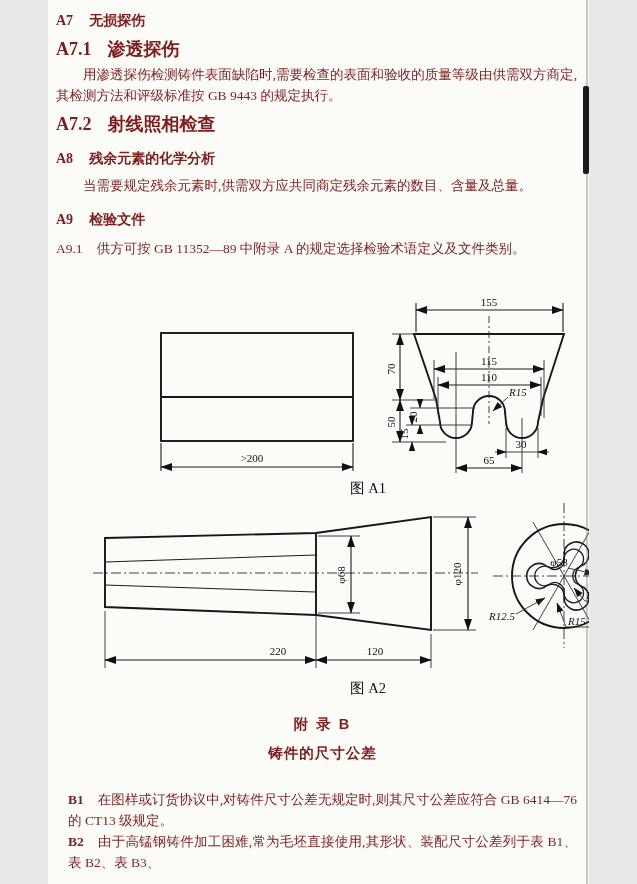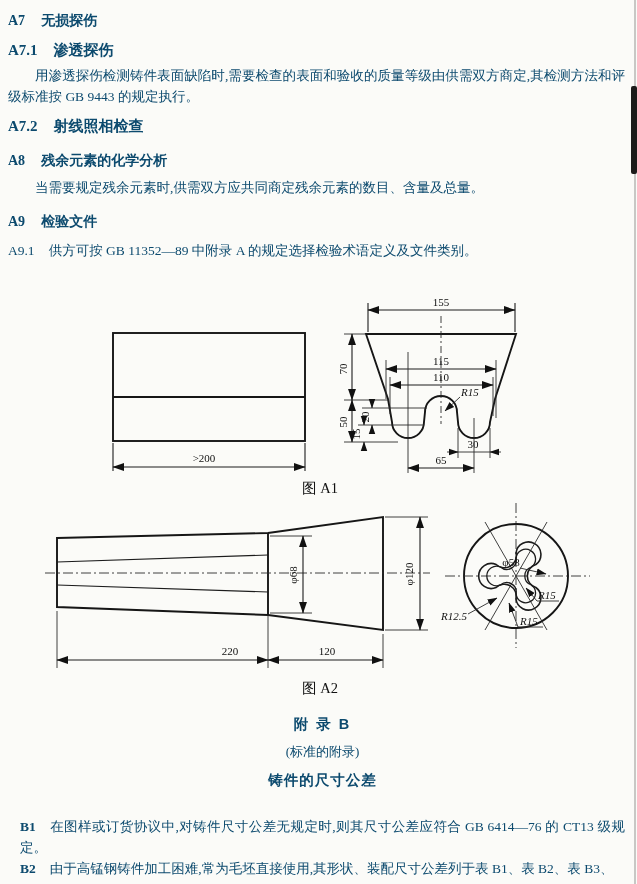--- a/index.html
+++ b/index.html
@@ -1,28 +1,28 @@
 <!DOCTYPE html>
 <html><head>
 <meta charset="utf-8">
 <style>
   html,body{margin:0;padding:0;background:#e8e8e6;}
   .page{
     position:relative;
-    width:637px;height:884px;
+    width:541px;height:884px;
     margin:0 auto;
     background:#fbfbf8;
-    color:#0c4a6e;
+    color:#7f1d1d;
     font-family:"Liberation Serif", serif;
     overflow:hidden;
   }
   
   .textblock{position:absolute;top:2px;left:8px;right:12px;font-size:13.5px;line-height:21px;text-align:justify;}
   .h1{font-family:"Liberation Sans",sans-serif;font-weight:bold;font-size:14px;margin:8px 0 6px 0;}
-  .h2{font-weight:bold;font-size:15px;margin:8px 0 4px 0;font-family:"Liberation Sans",sans-serif;}
+  .h2{font-weight:bold;font-size:18px;margin:8px 0 4px 0;font-family:"Liberation Sans",sans-serif;}
   .h1 .num,.h2 .num{font-family:"Liberation Serif",serif;margin-right:16px;font-weight:bold;}
   .para{margin:0 0 2px 0;text-indent:2em;}
   .numline{margin:8px 0 2px 0;}
   .numline .num{font-weight:normal;margin-right:14px;}
   .sp1{margin-top:13px;}
   
   .figs{position:absolute;top:288px;left:0;}
   svg text{font-family:"Liberation Serif",serif;fill:#111;}
   .dimtxt{font-size:11px;}
   .radtxt{font-size:11px;font-style:italic;}
@@ -210,21 +210,20 @@
       <line x1="518" y1="627" x2="509" y2="603" class="thin" marker-end="url(#arw)"></line>
 
       <text x="441" y="620" class="radtxt">R12.5</text>
       <line x1="468" y1="614" x2="497" y2="598" class="thin" marker-end="url(#arw)"></line>
     </g>
   </svg>
   </div>
 
   <div class="appendix">
     <div class="app-title">附  录  B</div>
-    <div class="app-sub">(标准的附录)</div>
     <div class="app-head">铸件的尺寸公差</div>
     <p class="bpara b1">
       <span class="num">B1</span><span>在图样或订货协议中,对铸件尺寸公差无规定时,则其尺寸公差应符合 GB 6414—76 的 CT13 级规定。</span>
     </p>
     <p class="bpara">
       <span class="num">B2</span><span>由于高锰钢铸件加工困难,常为毛坯直接使用,其形状、装配尺寸公差列于表 B1、表 B2、表 B3、</span>
     </p>
   </div>
 
   <div class="edge-line"></div>

